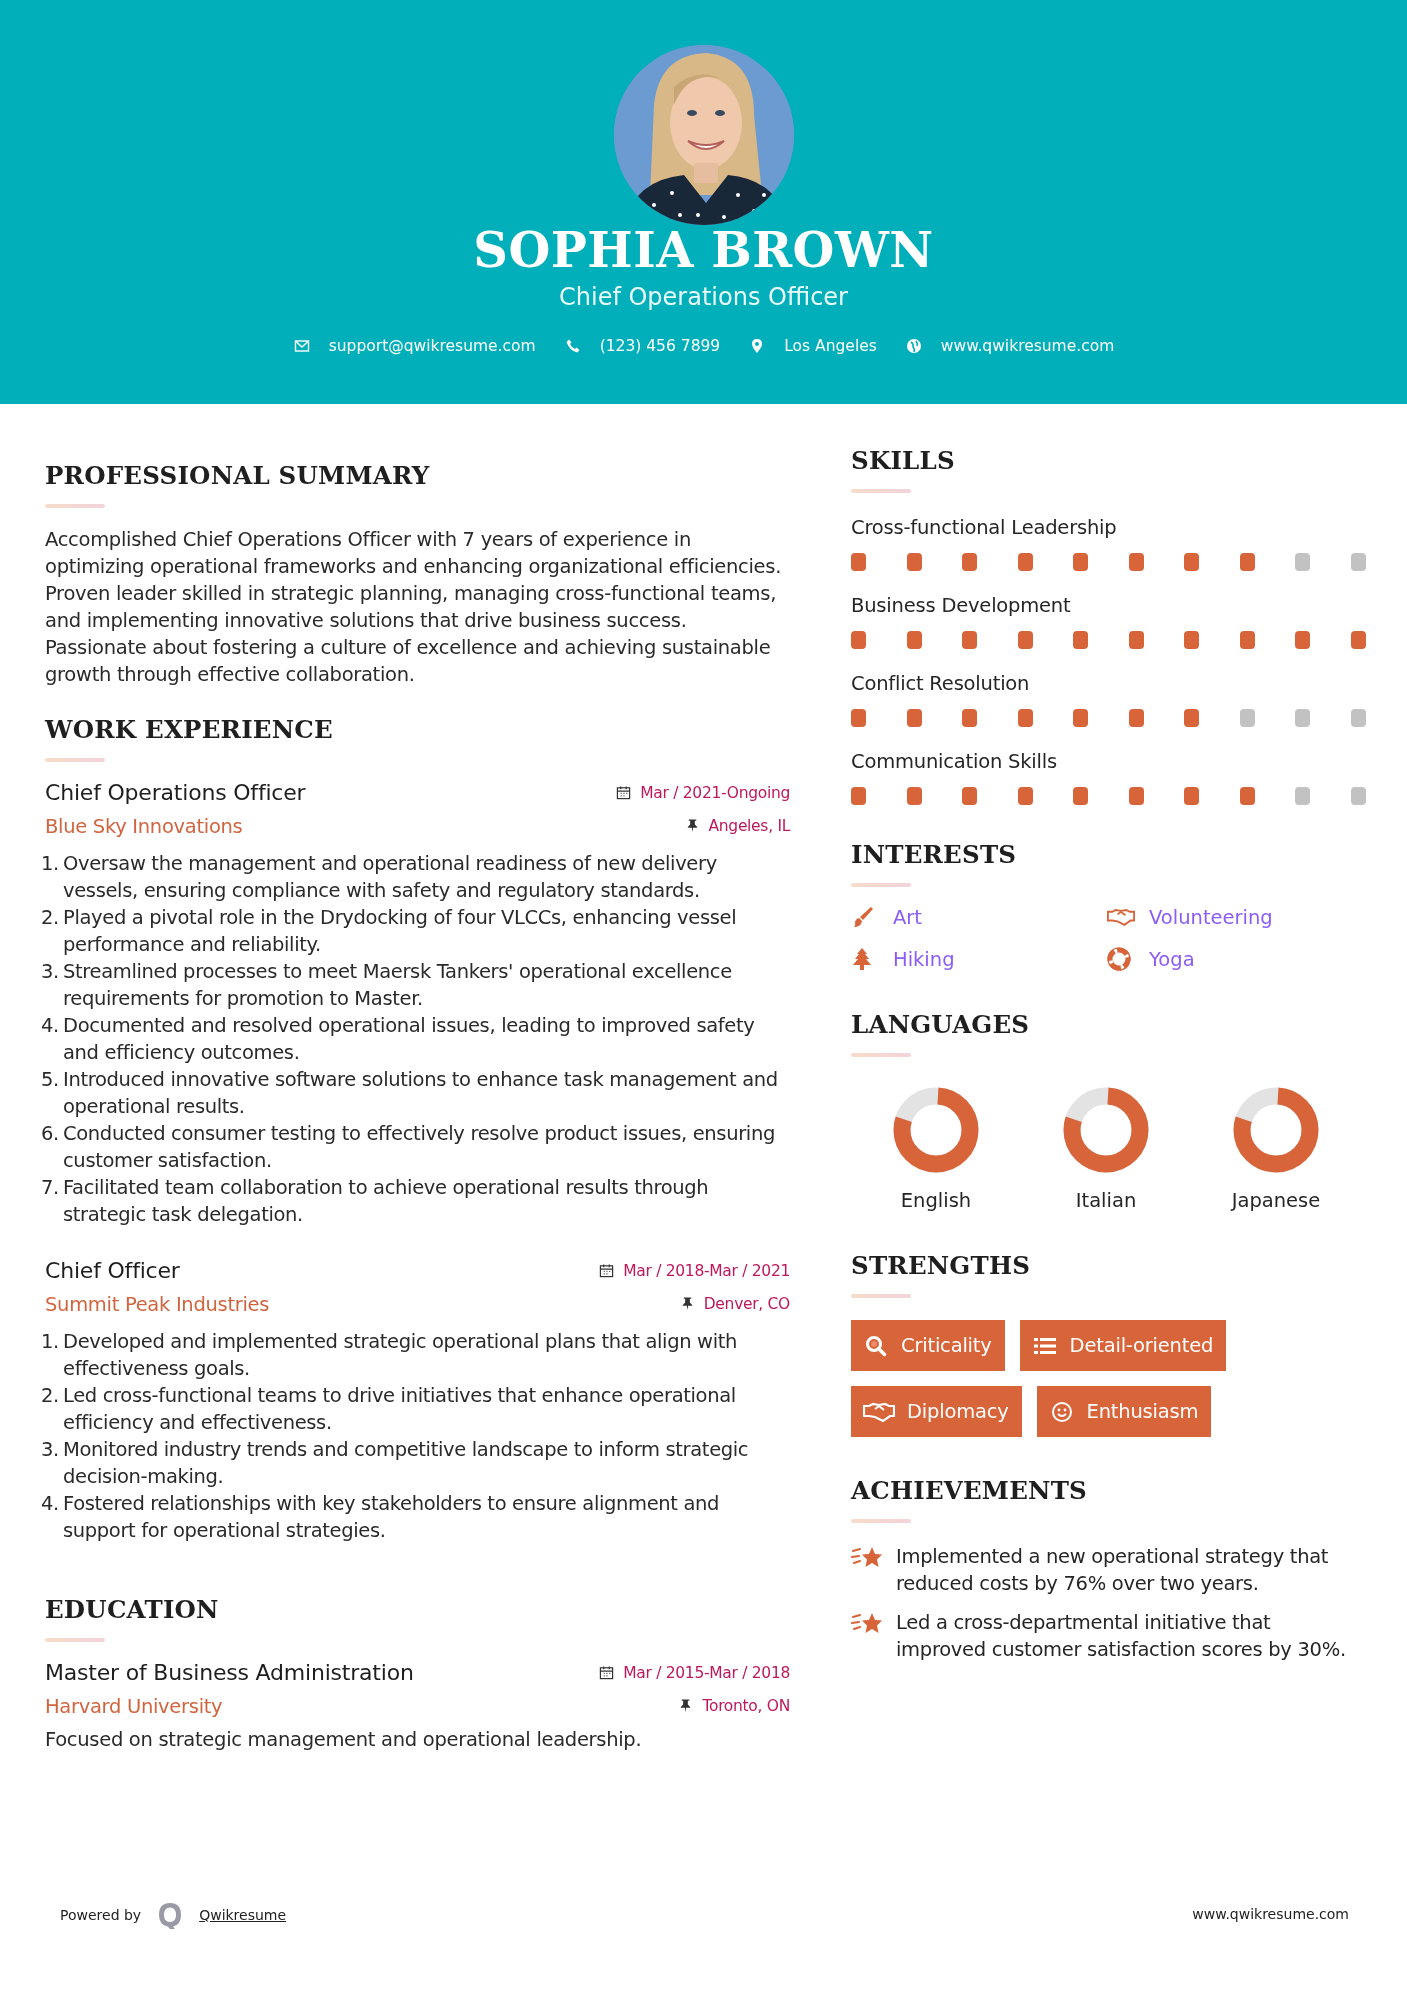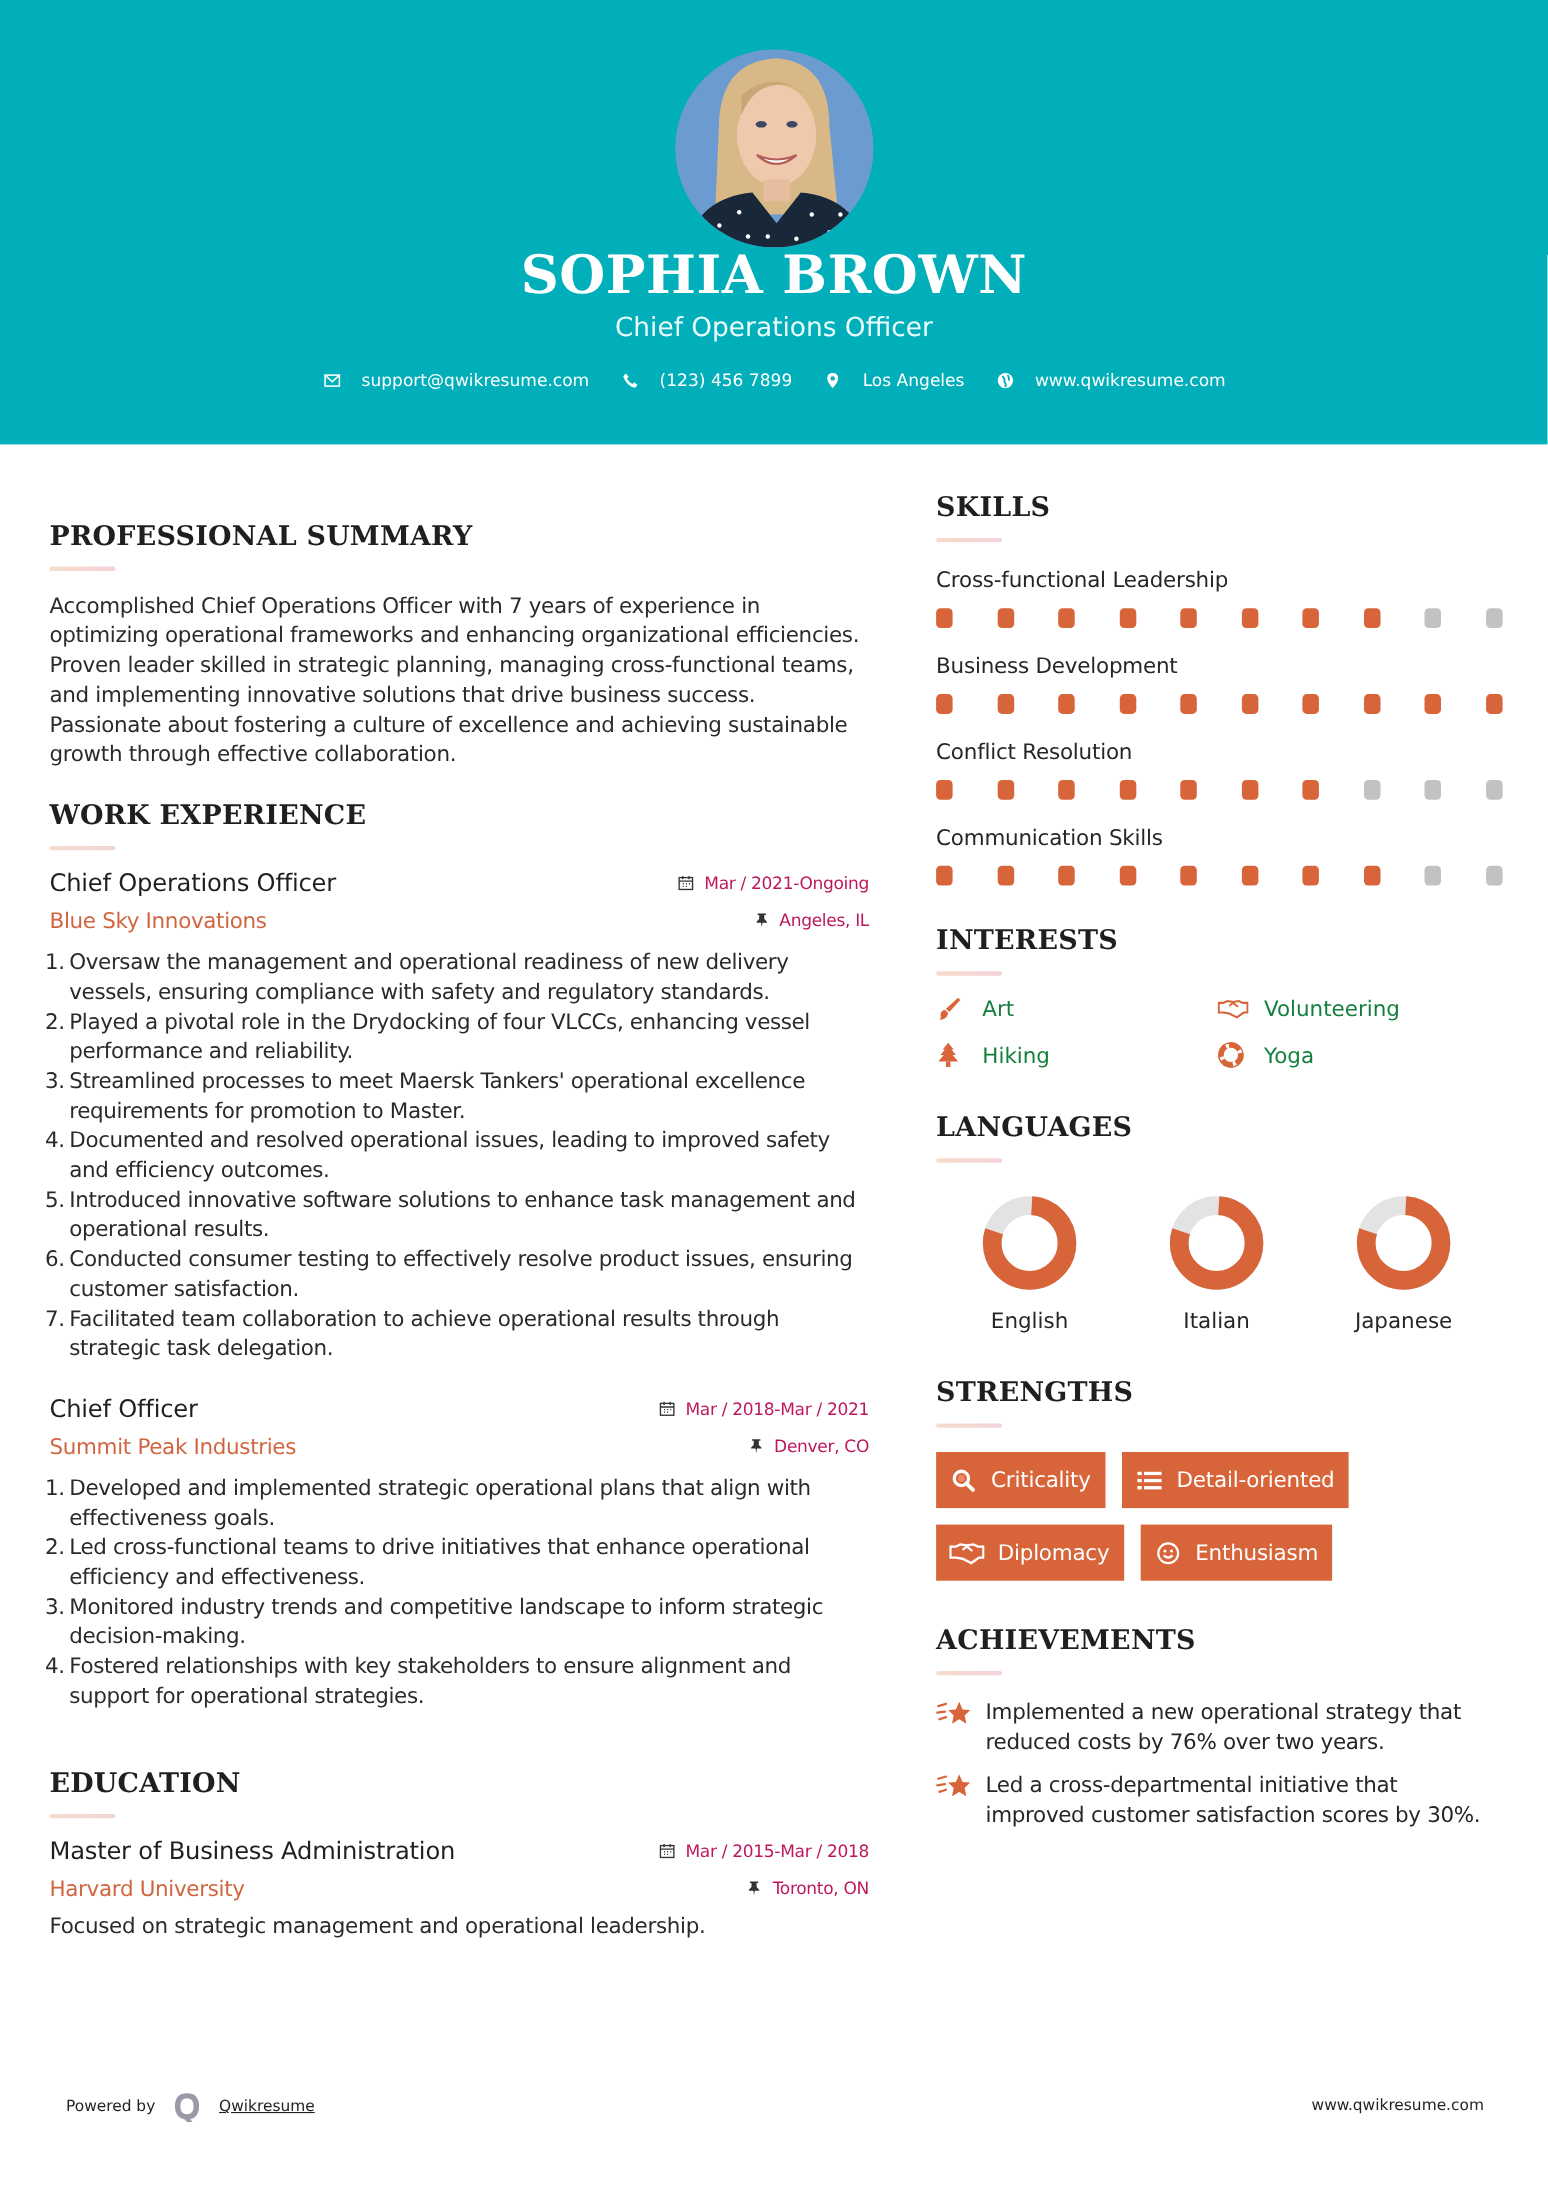--- a/index.html
+++ b/index.html
@@ -11,21 +11,21 @@
   .photo { position: absolute; left: 614px; top: 45px; width: 180px; height: 180px; border-radius: 50%; overflow: hidden; background: #6b9bd1; }
   .photo svg { display: block; }
   .name { position: absolute; left: 0; width: 1407px; top: 222px; text-align: center; font-family: "DejaVu Serif", serif; font-weight: bold; font-size: 48px; color: #ffffff; letter-spacing: 0.5px; }
   .title { position: absolute; left: 0; width: 1407px; top: 283px; text-align: center; font-family: "DejaVu Sans", sans-serif; font-size: 24px; color: #e9fbfc; }
   .contacts { position: absolute; left: 0; width: 1407px; top: 337px; display: flex; justify-content: center; align-items: center; gap: 0; font-family: "DejaVu Sans", sans-serif; font-size: 15.5px; color: #ffffff; }
   .contact { display: flex; align-items: center; margin: 0 14px; }
   .contact .ic { width: 18px; height: 18px; margin-right: 18px; display: inline-flex; align-items: center; justify-content: center; }
   .contact .ic svg { width: 16px; height: 16px; }
 
   
-  .col-left { position: absolute; left: 45px; top: 471px; width: 745px; }
+  .col-left { position: absolute; left: 45px; top: 460px; width: 745px; }
   .col-right { position: absolute; left: 851px; top: 445px; width: 520px; }
   .sec-head { font-family: "DejaVu Serif", serif; font-weight: bold; font-size: 24.5px; color: #1f1f1f; letter-spacing: 0.2px; line-height: 32px; }
   .sec-line { width: 60px; height: 4px; margin-top: 12px; background: linear-gradient(90deg, #f6dccb, #f3d3d9); border-radius: 2px; }
 
   .summary { margin-top: 18px; font-family: "DejaVu Sans", sans-serif; font-size: 19.5px; line-height: 27px; color: #2a2a2a; letter-spacing: -0.3px; }
 
   .job { position: relative; }
   .job-head { display: flex; justify-content: space-between; align-items: baseline; }
   .job-title { font-family: "DejaVu Sans", sans-serif; font-size: 22px; color: #1f1f1f; letter-spacing: -0.2px; }
   .job-meta { font-family: "DejaVu Sans", sans-serif; font-size: 15.5px; color: #be185d; display: flex; align-items: center; letter-spacing: -0.3px; }
@@ -41,21 +41,21 @@
 
   
   .skill { margin-top: 0; }
   .skill-name { font-family: "DejaVu Sans", sans-serif; font-size: 19.5px; color: #262626; letter-spacing: -0.2px; line-height: 26px; }
   .dots { display: flex; justify-content: space-between; width: 515px; margin-top: 12px; height: 18px; }
   .dot { width: 15px; height: 18px; border-radius: 4px; background: #d8643a; }
   .dot.off { background: #c2c2c2; }
 
   
   .interests { display: grid; grid-template-columns: 256px 256px; row-gap: 18px; margin-top: 18px; }
-  .interest { display: flex; align-items: center; font-family: "DejaVu Sans", sans-serif; font-size: 19.5px; color: #15803d; }
+  .interest { display: flex; align-items: center; font-family: "DejaVu Sans", sans-serif; font-size: 19.5px; color: #8b5cf6; }
   .interest .ii { width: 28px; height: 24px; margin-right: 14px; display: inline-flex; align-items: center; }
 
   
   .tags { margin-top: 22px; display: flex; flex-wrap: wrap; column-gap: 15px; row-gap: 15px; width: 520px; }
   .tag { height: 51px; background: #d8643a; color: #ffffff; display: inline-flex; align-items: center; padding: 0 13px 0 12px; font-family: "DejaVu Sans", sans-serif; font-size: 19.5px; letter-spacing: -0.2px; }
   .tag .ti { width: 26px; height: 22px; margin-right: 12px; display: inline-flex; align-items: center; justify-content: center; }
 
   
   .langs { display: flex; margin-top: 28px; }
   .lang { width: 170px; display: flex; flex-direction: column; align-items: center; }

